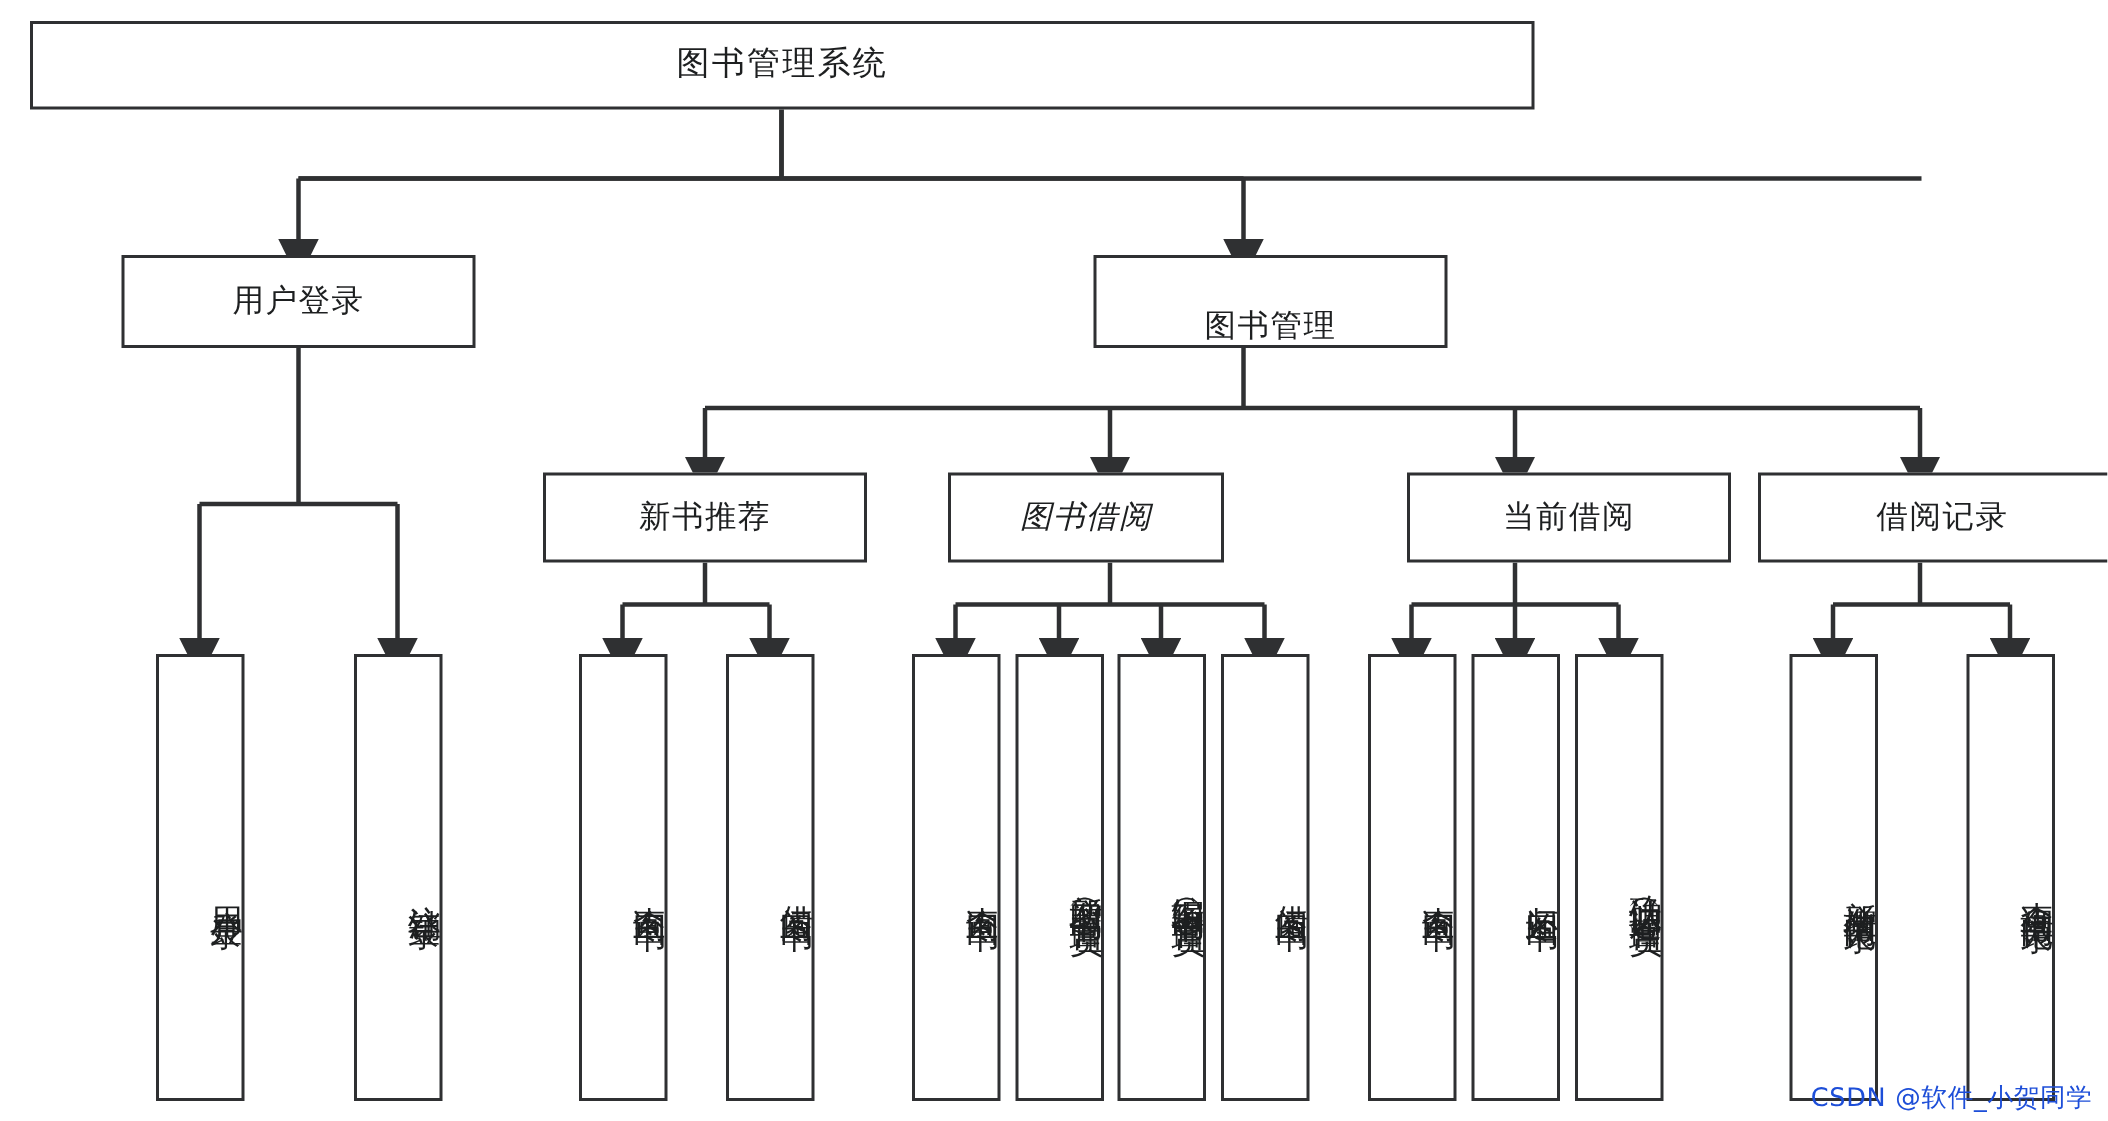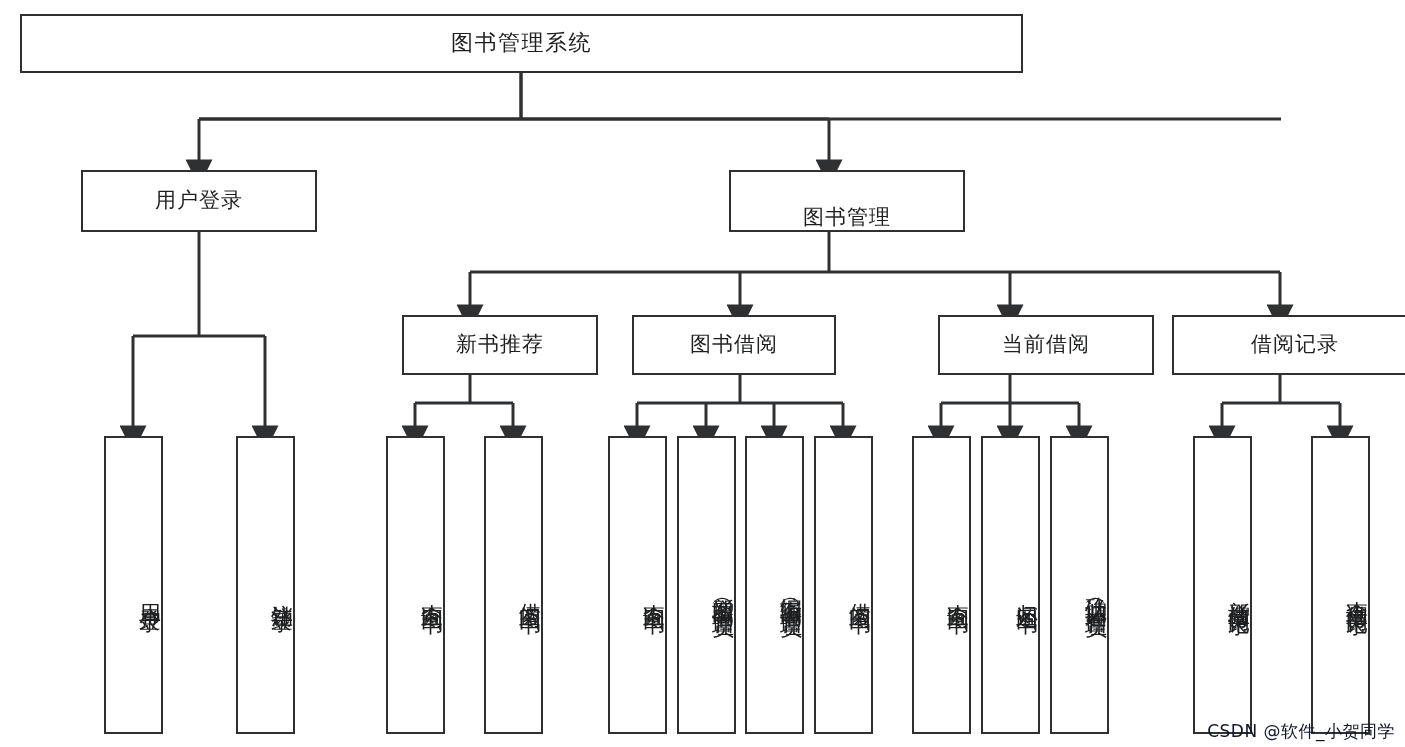--- a/index.html
+++ b/index.html
@@ -57,21 +57,21 @@
     font-size:22px;
     letter-spacing:3px;
     line-height:1;
     white-space:nowrap;
   }
   .watermark{
     position:absolute;
     right:10px;
     bottom:4px;
     font-size:17px;
-    color:#0f172a;
+    color:#1d4ed8;
     letter-spacing:0.5px;
     white-space:nowrap;
   }
 </style>
 </head>
 <body>
 
 <div id="canvas">
 
   <svg class="wires" viewBox="0 0 1405 747" xmlns="http://www.w3.org/2000/svg">
@@ -140,24 +140,24 @@
     <span class="lbl">图书管理系统</span>
   </div>
 
   <div class="node h-node" style="left:81px; top:170px; width:236px; height:62px;">
     <span class="lbl">用户登录</span>
   </div>
   <div class="node h-node" style="left:729px; top:170px; width:236px; height:62px;align-items:flex-end;">
     <span class="lbl">图书管理</span>
   </div>
 
-  <div class="node h-node" style="left:362px; top:315px; width:196px; height:60px;margin-left:40px;">
+  <div class="node h-node" style="left:362px; top:315px; width:216px; height:60px;">
     <span class="lbl">新书推荐</span>
   </div>
-  <div class="node h-node" style="left:632px; top:315px; width:204px; height:60px;">
+  <div class="node h-node" style="left:632px; top:315px; width:184px; height:60px;font-style:italic;">
     <span class="lbl">图书借阅</span>
   </div>
   <div class="node h-node" style="left:902px; top:315px; width:216px; height:60px;margin-left:36px;">
     <span class="lbl">当前借阅</span>
   </div>
   <div class="node h-node" style="left:1172px; top:315px; width:246px; height:60px;">
     <span class="lbl">借阅记录</span>
   </div>
 
   <div class="node v-node" style="left:104px; top:436px; width:59px; height:298px;">

